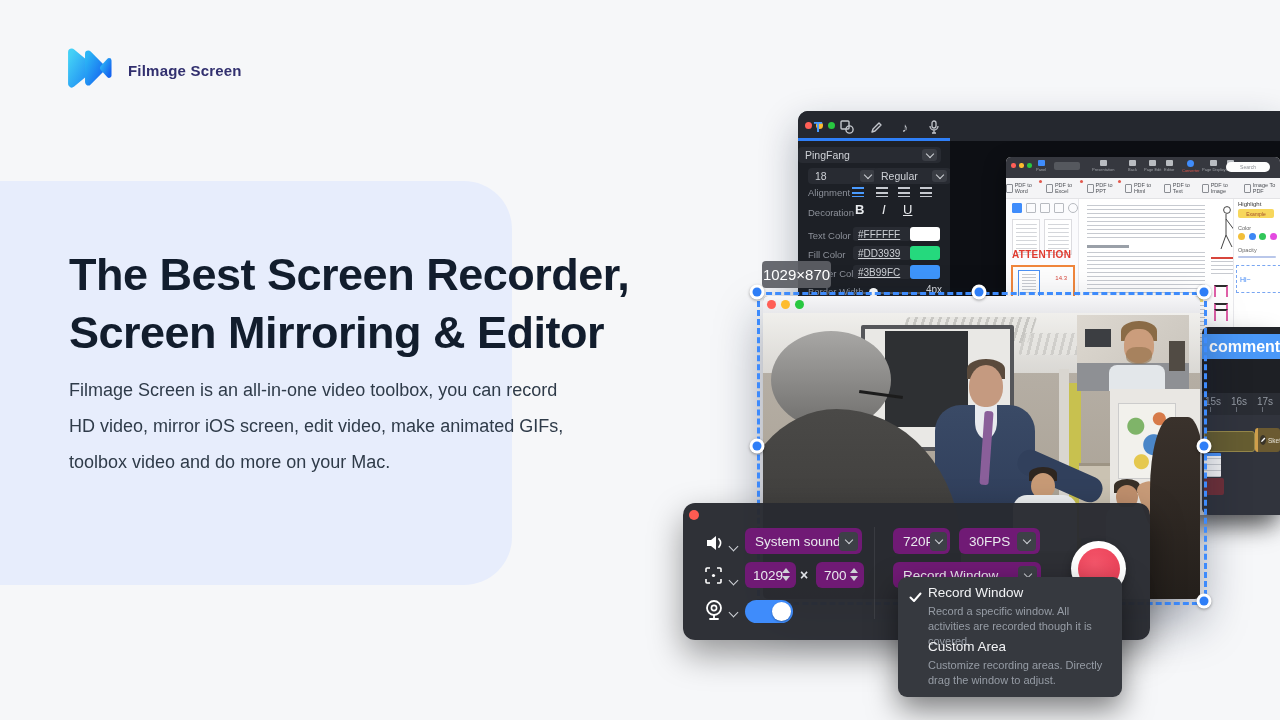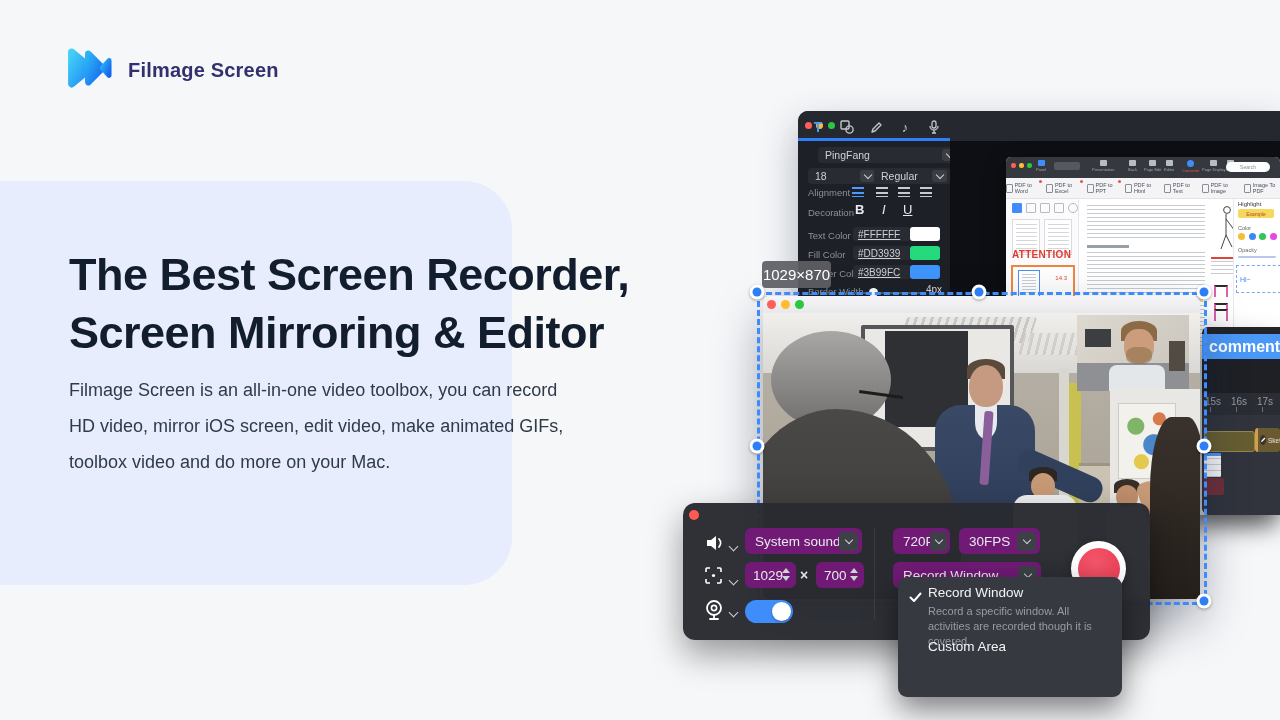--- a/index.html
+++ b/index.html
@@ -3,21 +3,21 @@
 <meta charset="utf-8">
 <style>
   html,body{margin:0;padding:0;background:#f6f7f9;}
   .stage{position:relative;width:1280px;height:720px;overflow:hidden;background:#f6f7f9;
          font-family:"Liberation Sans",sans-serif;}
   .abs{position:absolute;}
 
   
   .hero-rect{left:-70px;top:181px;width:582px;height:404px;border-radius:48px;background:#e7edfc;z-index:1;}
   .logo-wrap{left:66px;top:46px;display:flex;align-items:center;gap:14px;z-index:1;}
-  .logo-text{font-size:20px;font-weight:bold;color:#32306f;letter-spacing:.2px;}
+  .logo-text{font-size:15px;font-weight:bold;color:#32306f;letter-spacing:.2px;}
   .hero-title{left:69px;font-size:45px;font-weight:bold;color:#121d2d;letter-spacing:-.5px;z-index:2;white-space:nowrap;}
   .hero-body{left:69px;font-size:18px;color:#2f3b49;z-index:2;white-space:nowrap;}
 
   
   .editor-win{left:798px;top:111px;width:482px;height:372px;background:#1c1f26;border-radius:10px 0 0 0;
               box-shadow:0 16px 38px rgba(20,30,55,.32);z-index:2;}
   .editor-bar{left:0;top:0;width:100%;height:30px;background:#25282f;border-radius:10px 0 0 0;}
   .tl-dot{width:7px;height:7px;border-radius:50%;display:inline-block;}
   .editor-tools{left:10px;top:9px;display:flex;gap:13px;align-items:center;}
   .tool{width:16px;height:16px;display:flex;align-items:center;justify-content:center;color:#c3c6cc;}
@@ -246,21 +246,21 @@
           <svg width="12" height="14" viewBox="0 0 12 14">
               <rect x="4" y="1" width="4" height="7" rx="2" fill="none" stroke="#c3c6cc" stroke-width="1.3"></rect>
               <path d="M2 6 a4 4 0 0 0 8 0 M6 10 v2.5 M4 13 h4" fill="none" stroke="#c3c6cc" stroke-width="1.3"></path>
             </svg>
         </span>
       </span>
     </div>
     <div class="abs editor-accent"></div>
 
     <div class="abs props">
-      <div class="dd" style="left:20px;top:6px;width:132px;height:16px;">
+      <div class="dd" style="left:0;top:6px;width:132px;height:16px;">
         <span>PingFang</span>
         <span class="spacer"></span>
           <span class="chevbox">
             <span class="chev"></span>
           </span>
       </div>
       <div class="dd" style="left:10px;top:27px;width:60px;height:16px;">
         <span>18</span>
         <span class="spacer"></span>
           <span class="chevbox">
@@ -608,15 +608,16 @@
 
   <div class="abs mode-menu">
     <span class="abs" style="left:11px;top:12px;">
       <svg width="13" height="11" viewBox="0 0 13 11">
           <path d="M1.5 5.5 L5 9 L11.5 1.5" fill="none" stroke="#fff" stroke-width="2" stroke-linecap="round" stroke-linejoin="round"></path>
         </svg>
     </span>
     <span class="mm-title" style="top:8px;">Record Window</span>
     <span class="mm-desc" style="top:27px;">Record a specific window. All activities are recorded though it is covered.</span>
     <span class="mm-title" style="top:62px;">Custom Area</span>
+    <span class="mm-desc" style="top:81px;">Customize recording areas. Directly drag the window to adjust.</span>
   </div>
 
 </div>
 
 </body></html>

